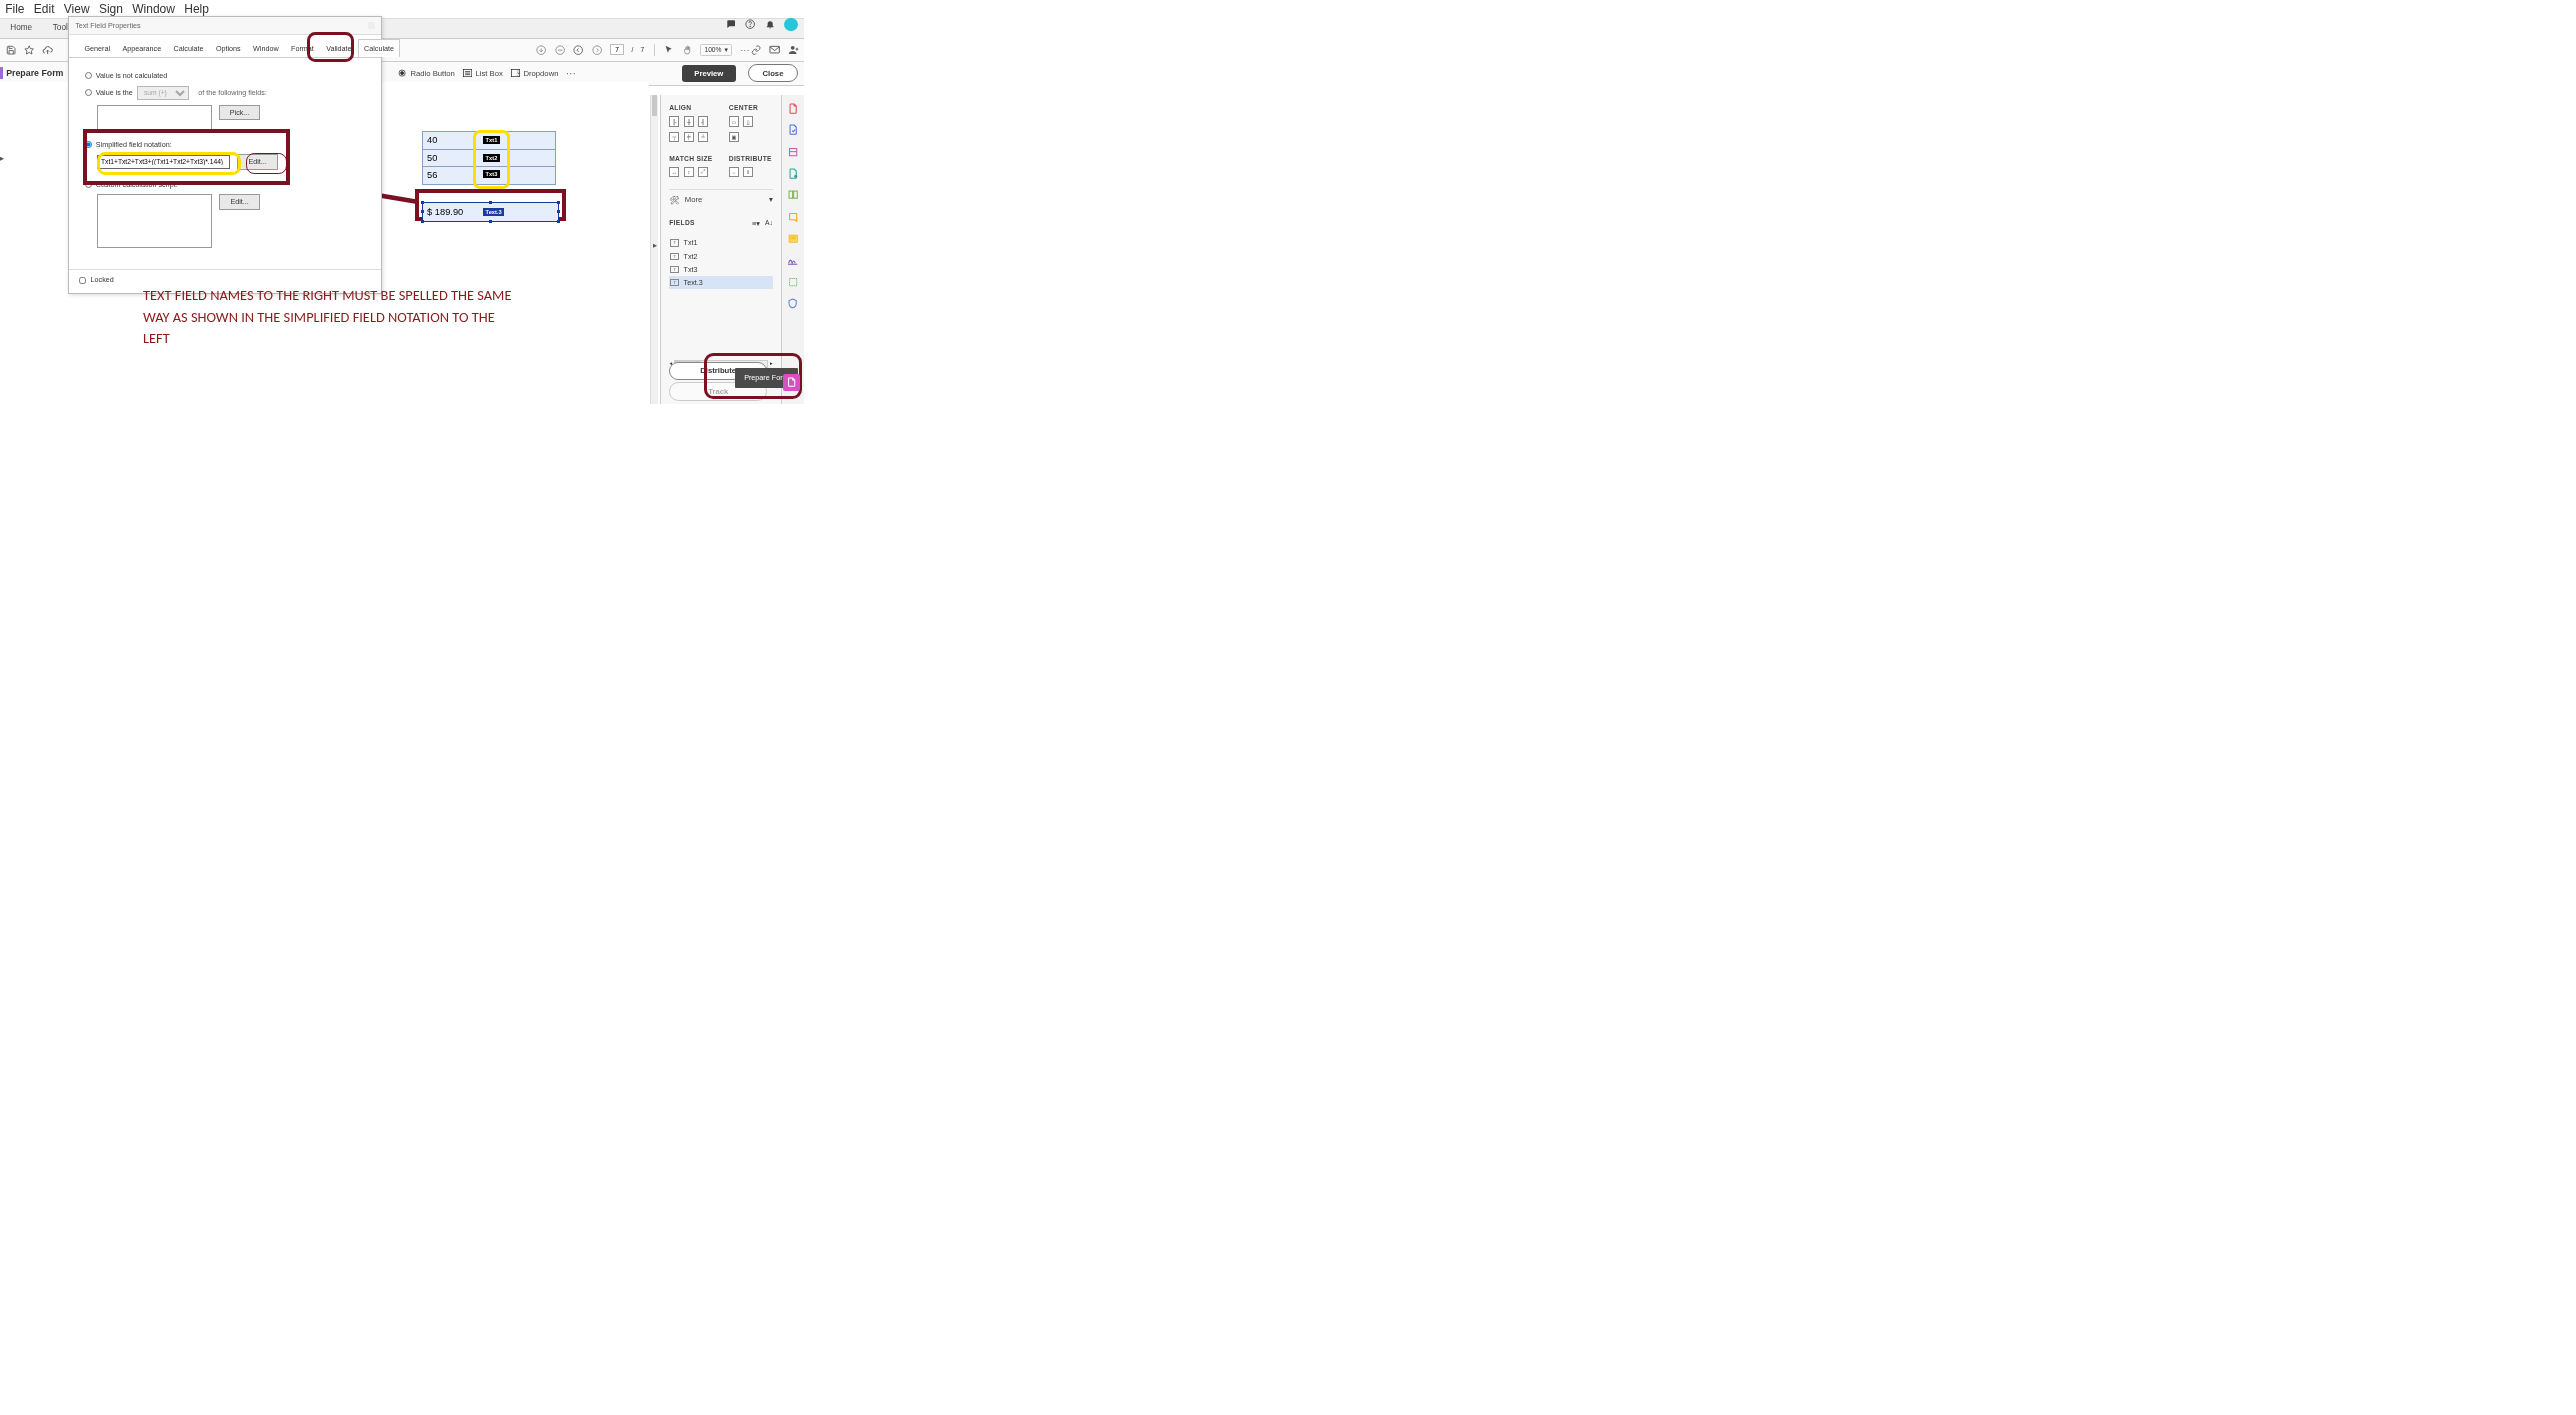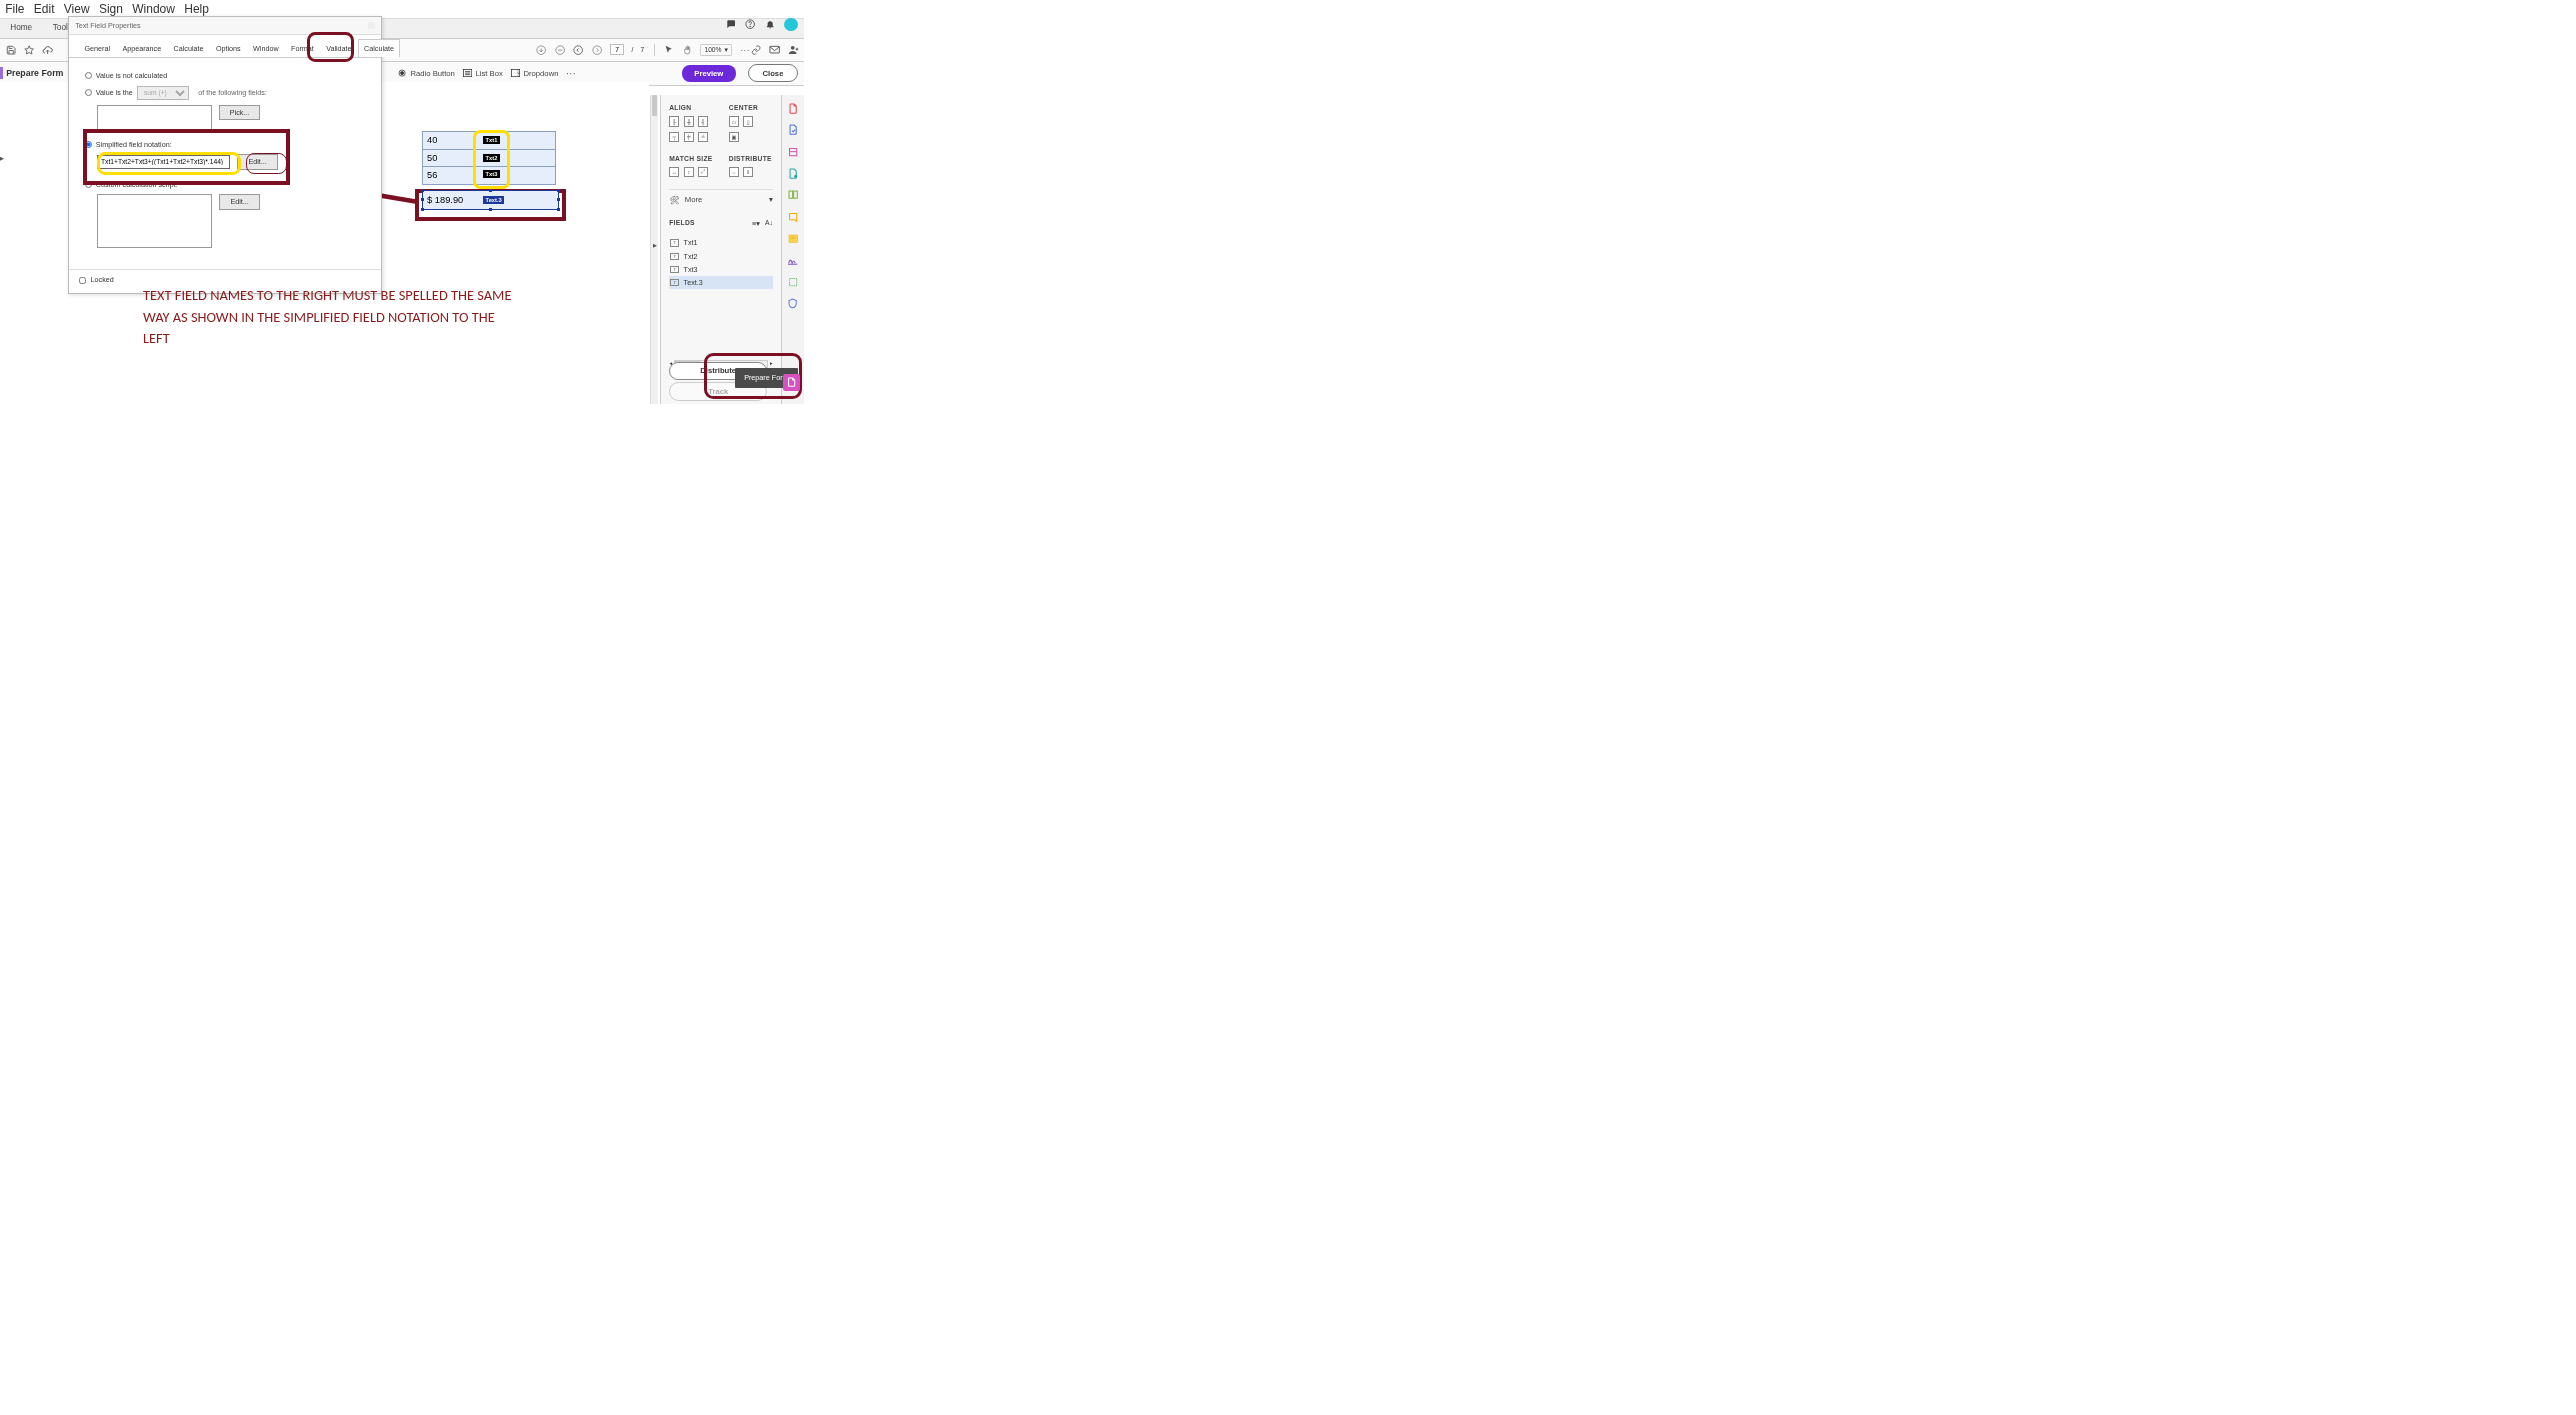--- a/index.html
+++ b/index.html
@@ -20,21 +20,21 @@
 .toolbar .divider { width: 0.5px; height: 12.4px; background: #ccc; margin: 0 2.1px; }
 .toolbar .pageinput { width: 14.4px; height: 11.3px; border: 0.5px solid #bbb; text-align: center; font-size: 6.7px; }
 .toolbar .zoom { display: flex; align-items: center; gap: 3.1px; border: 0.5px solid #ccc; padding: 1px 3.1px; border-radius: 1.5px; font-size: 6.7px; }
 
 
 .prepbar { display: flex; align-items: center; background: #fafafa; border-bottom: 0.5px solid #ccc; height: 24px; padding: 0 6.2px; gap: 7.2px; }
 .prepbar .title { font-size: 8.8px; font-weight: 600; color: #333; margin-right: 10.3px; position: relative; }
 .prepbar .purple-tab { position: absolute; left: -6.2px; top: -1px; bottom: -1px; width: 2.6px; background: #9b6dd7; }
 .prepbar .formtool { display: flex; align-items: center; gap: 3.1px; font-size: 7.7px; color: #444; }
 .prepbar .formicon { width: 10.3px; height: 10.3px; display: flex; align-items: center; justify-content: center; }
-.prepbar .btn-preview { margin-left: auto; background: #6d28d9; color: #fff; border: none; border-radius: 8px; padding: 4.1px 12.4px; font-size: 7.7px; font-weight: 600; text-align: center; }
+.prepbar .btn-preview { margin-left: auto; background: #404040; color: #fff; border: none; border-radius: 3px; padding: 4.1px 12.4px; font-size: 7.7px; font-weight: 600; text-align: center; }
 .prepbar .btn-close { background: #fff; color: #333; border: 1px solid #777; border-radius: 10.3px; padding: 3.6px 13.4px; font-size: 7.7px; font-weight: 600; margin-left: 5.2px; }
 
 
 .dialog { position: absolute; left: 68px; top: 15.5px; width: 314px; background: #fff; border: 0.5px solid #bbb; box-shadow: 1px 1px 4.1px rgba(0,0,0,0.15); z-index: 10; }
 .dialog-title { padding: 4.1px 6.2px; font-size: 7.2px; color: #666; background: #f7f7f7; border-bottom: 0.5px solid #ddd; display: flex; justify-content: space-between; align-items: center; }
 .dialog-close { width: 7.2px; height: 7.2px; background: #eee; }
 .dialog-tabs { display: flex; padding: 4.1px 9.3px 0 9.3px; border-bottom: 0.5px solid #ccc; }
 .dialog-tab { padding: 4.1px 5.2px; font-size: 7.2px; color: #333; border: 0.5px solid transparent; border-bottom: none; cursor: default; }
 .dialog-tab.active { border-color: #ccc; background: #fff; position: relative; top: 0.5px; }
 .calc-annot { position: absolute; left: 307px; top: 32px; width: 47px; height: 30px; border: 3.1px solid #7a1022; border-radius: 8.2px; z-index: 11; }
@@ -59,21 +59,21 @@
 .docarea { position: absolute; left: 0; top: 82px; right: 155px; bottom: 0; background: #fff; }
 .left-expand { position: absolute; left: 0; top: 155px; font-size: 5.2px; color: #555; }
 
 
 .formfields { position: absolute; left: 422px; top: 131px; }
 .fieldrow { position: relative; width: 134px; height: 18.5px; border: 1px solid #8aa0c0; background: #e6eefb; display: flex; align-items: center; padding: 0 4.1px; margin-bottom: -1px; font-size: 9.3px; color: #000; }
 .fieldtag { position: absolute; left: 60px; top: 50%; transform: translateY(-50%); background: #000; color: #fff; font-size: 5.7px; font-weight: bold; padding: 1px 2.6px; }
 .fieldtag.blue { background: #1b3a9e; }
 .yellow-ring-2 { position: absolute; left: 473px; top: 130px; width: 37px; height: 59px; border: 3.1px solid #ffde00; border-radius: 7.2px; z-index: 5; pointer-events: none; }
 .result-annot { position: absolute; left: 415px; top: 189px; width: 151px; height: 32px; border: 4.1px solid #7a1022; background: rgba(122,16,34,0); z-index: 4; }
-.resultrow { position: absolute; left: 422px; top: 190px; width: 137px; height: 19.6px; border: 1px solid #1b3a9e; background: #e6eefb; display: flex; align-items: center; padding: 0 4.1px; font-size: 9.3px; color: #000; z-index: 6; }
+.resultrow { position: absolute; left: 422px; top: 202px; width: 137px; height: 19.6px; border: 1px solid #1b3a9e; background: #e6eefb; display: flex; align-items: center; padding: 0 4.1px; font-size: 9.3px; color: #000; z-index: 6; }
 .resultrow .handle { position: absolute; width: 3.1px; height: 3.1px; background: #1b3a9e; }
 .resultrow .h-tl { top: -2.1px; left: -2.1px; } .resultrow .h-tm { top: -2.1px; left: 50%; margin-left: -1.5px; } .resultrow .h-tr { top: -2.1px; right: -2.1px; }
 .resultrow .h-ml { top: 50%; left: -2.1px; margin-top: -1.5px; } .resultrow .h-mr { top: 50%; right: -2.1px; margin-top: -1.5px; }
 .resultrow .h-bl { bottom: -2.1px; left: -2.1px; } .resultrow .h-bm { bottom: -2.1px; left: 50%; margin-left: -1.5px; } .resultrow .h-br { bottom: -2.1px; right: -2.1px; }
 
 
 .connector { position: absolute; left: 289px; top: 180px; width: 130px; height: 25px; z-index: 3; }
 .yellow-line1 { position: absolute; border-top: 0.5px solid #d8c030; transform-origin: left; }
 
 

